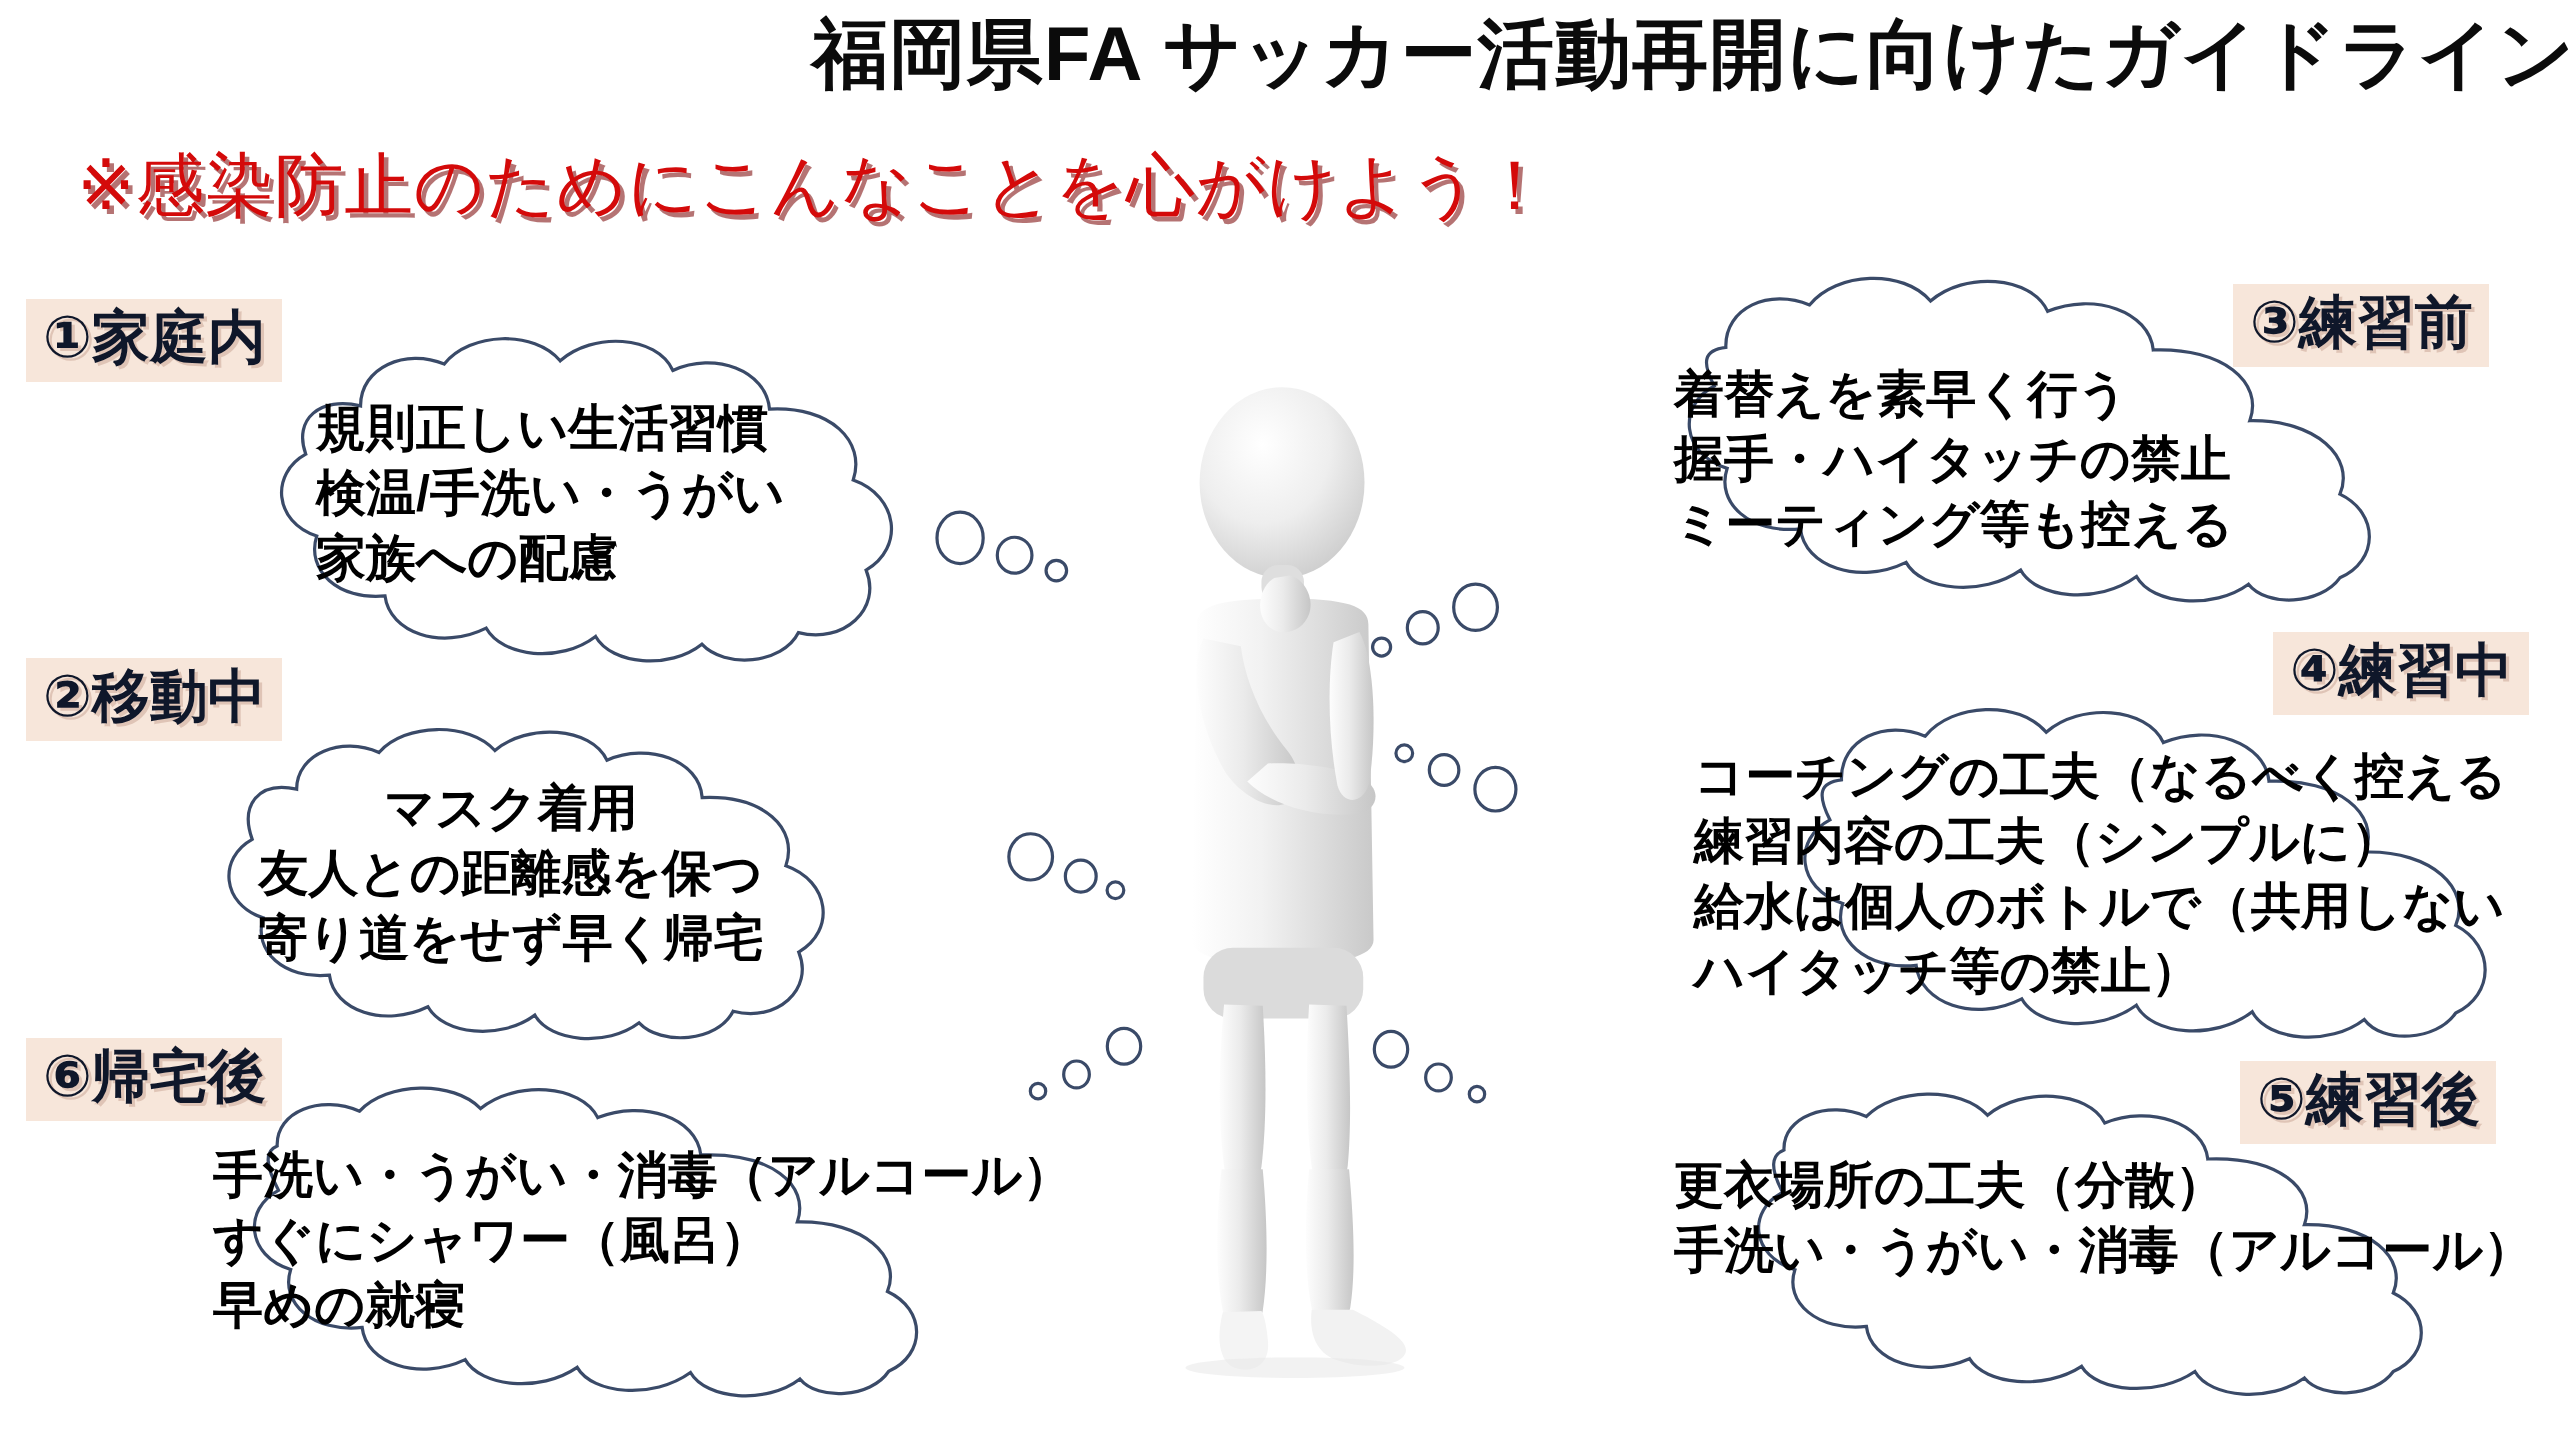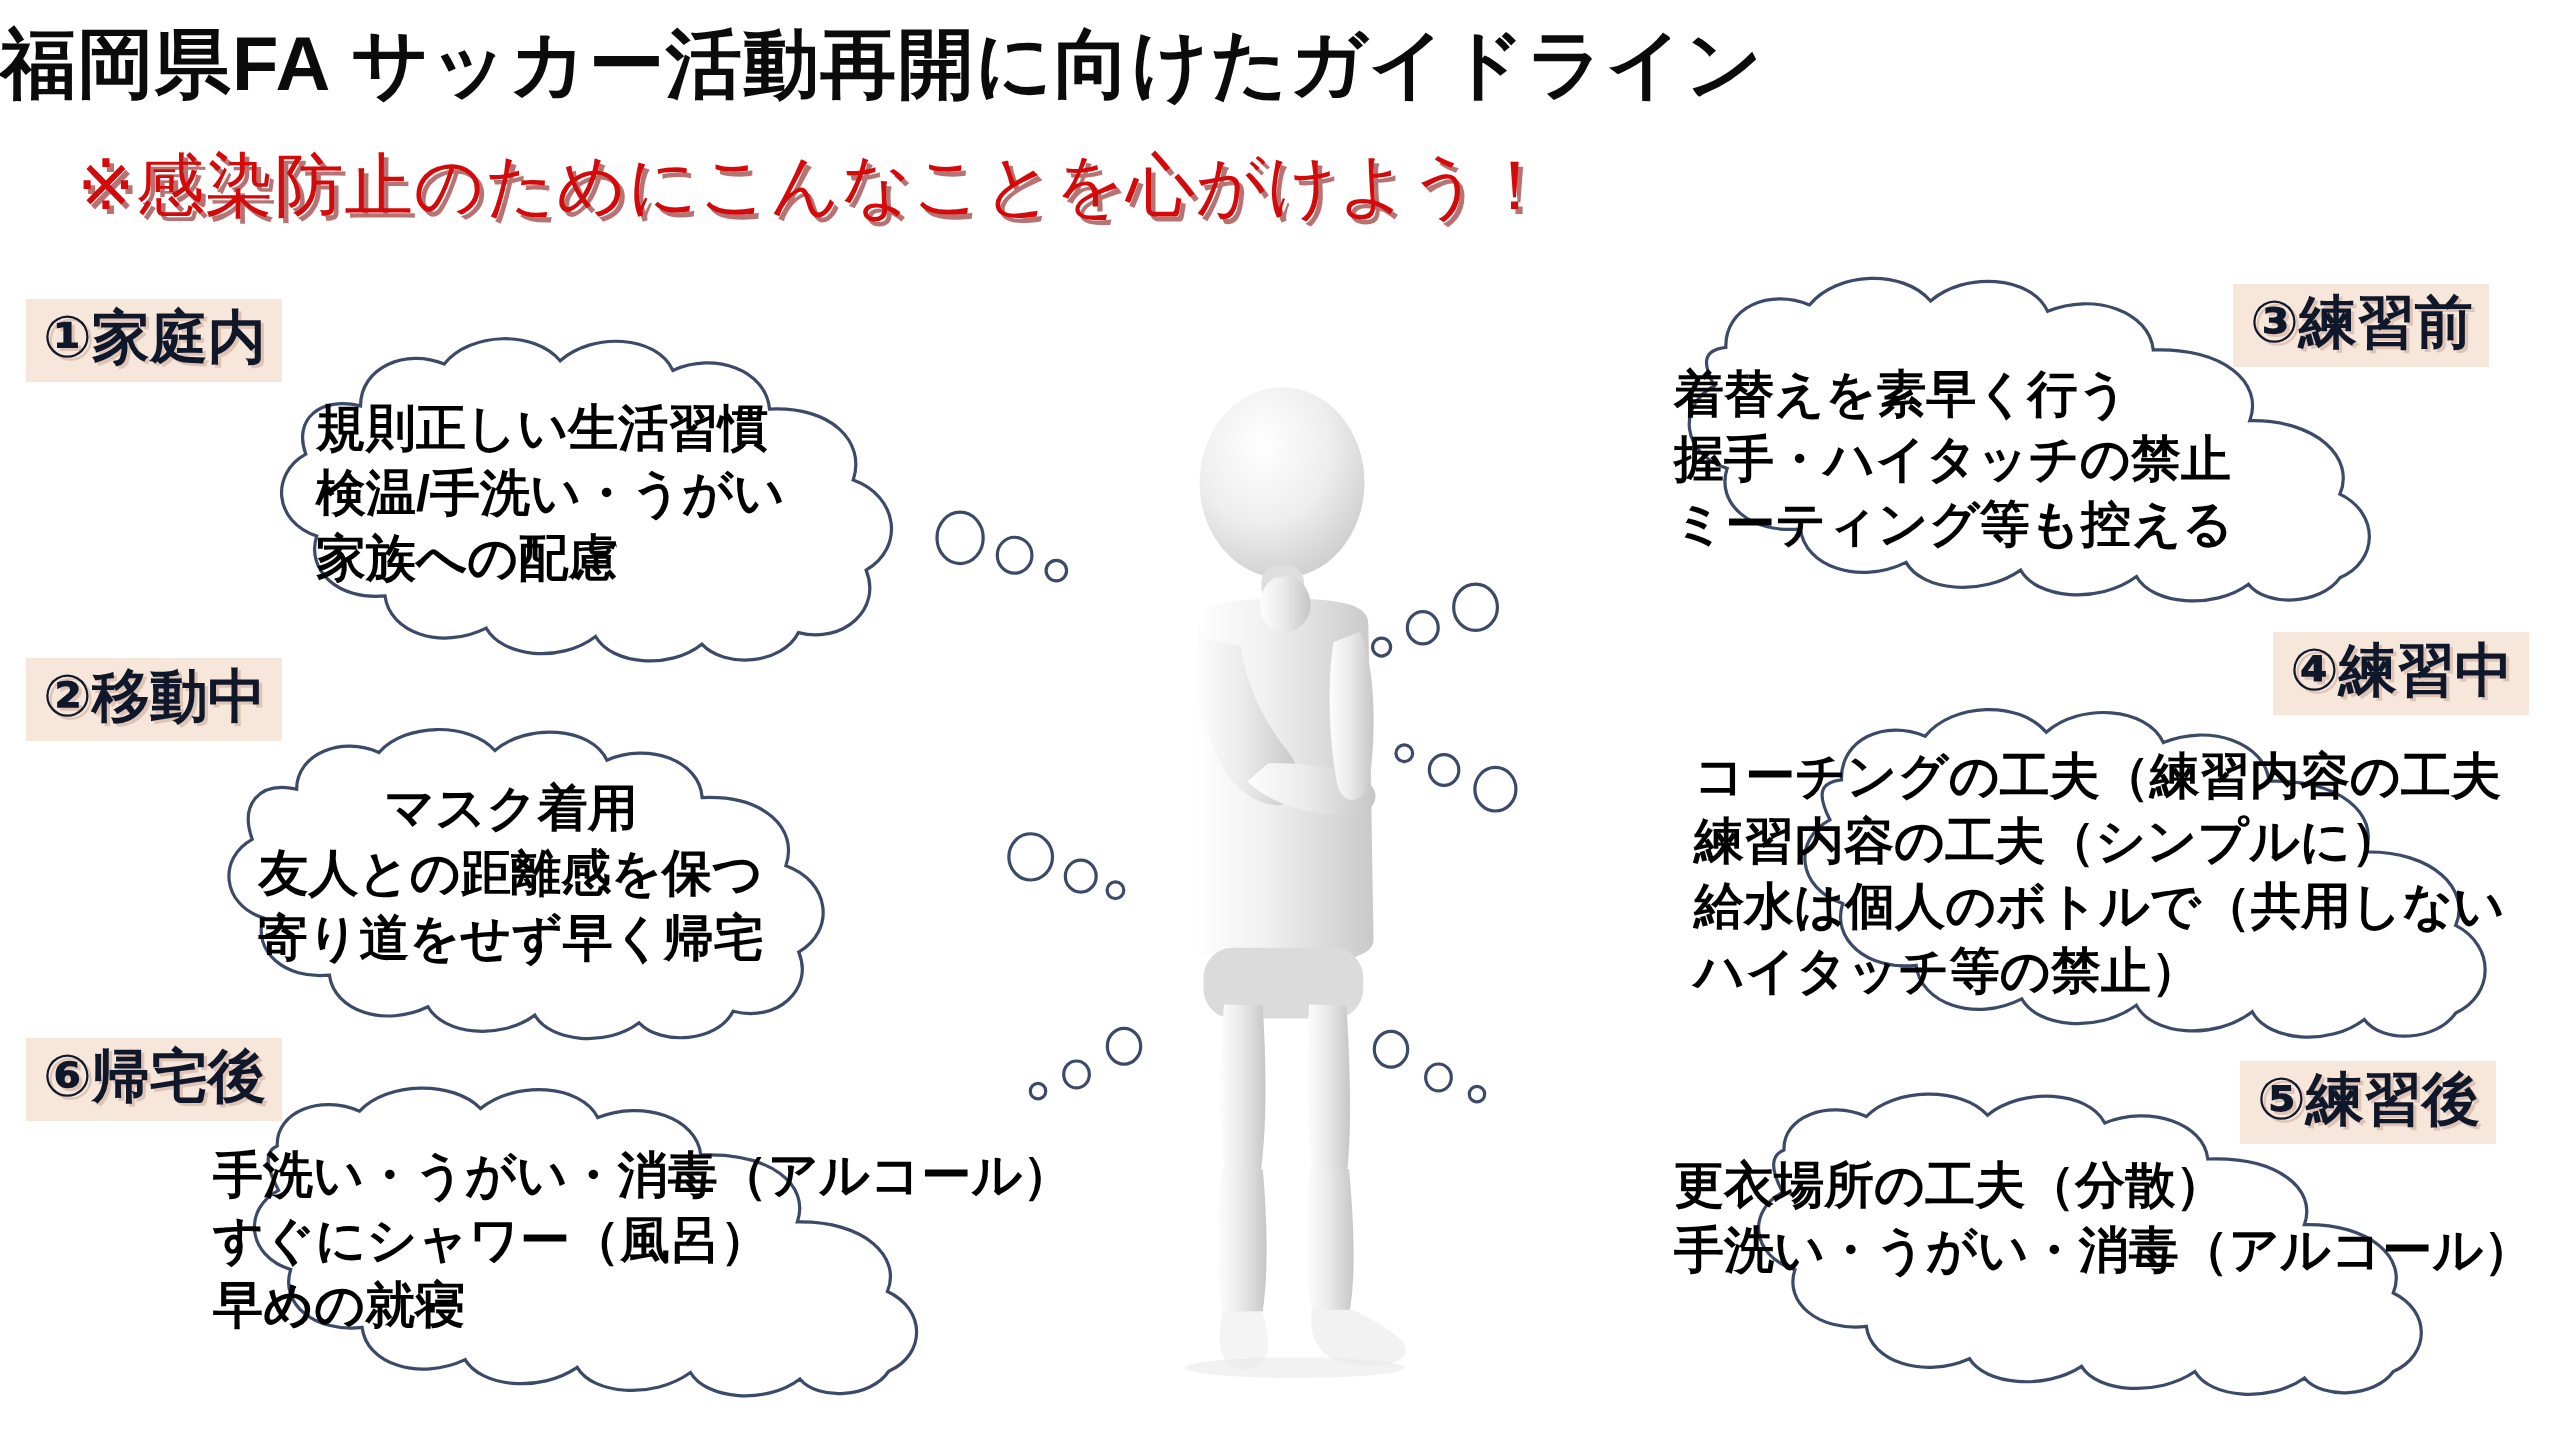--- a/index.html
+++ b/index.html
@@ -15,23 +15,23 @@
     width: 2576px;
     height: 1449px;
     background: #ffffff;
     overflow: hidden;
   }
 
   
   .title {
     position: absolute;
     left: 0;
-    top: 14px;
+    top: 4px;
     width: 2576px;
-    text-align: left;
+    text-align: right;
     font-size: 76px;
     font-weight: bold;
     color: #0b0b0b;
     letter-spacing: 1.3px;
     white-space: nowrap;
   }
   .subtitle {
     position: absolute;
     left: 77px;
     top: 140px;
@@ -209,21 +209,21 @@
   </div>
   <div class="bubbles" style="left:1372px; top:734px;">
     <svg width="148" height="77" viewBox="0 0 230 120" fill="none">
       <ellipse cx="192" cy="86" rx="32" ry="34" stroke="#3a4a68" stroke-width="5" fill="#fff"></ellipse>
       <ellipse cx="112" cy="56" rx="23" ry="24" stroke="#3a4a68" stroke-width="5" fill="#fff"></ellipse>
       <ellipse cx="50" cy="30" rx="13" ry="13" stroke="#3a4a68" stroke-width="5" fill="#fff"></ellipse>
     </svg>
   </div>
   <div class="chip" style="left:2233px; top:632px;margin-left:40px;">④練習中</div>
   <div class="cloud-text" style="left:1694px; top:744px;">
-    <span class="ln">コーチングの工夫（練習内容の工夫</span>
+    <span class="ln">コーチングの工夫（なるべく控える</span>
     <span class="ln">練習内容の工夫（シンプルに）</span>
     <span class="ln">給水は個人のボトルで（共用しない</span>
     <span class="ln">ハイタッチ等の禁止）</span>
   </div>
 
   <div class="cloud" style="left:1565px; top:1088px;">
     <svg width="979" height="303" viewBox="0 0 1520 470" fill="none">
       <path d="M340 96 C338 44 408 18 468 44 C510 0 614 -4 656 42
                C710 -2 812 4 838 54 C908 26 992 54 998 110
                C1106 106 1168 156 1148 212 C1250 210 1308 264 1286 318

